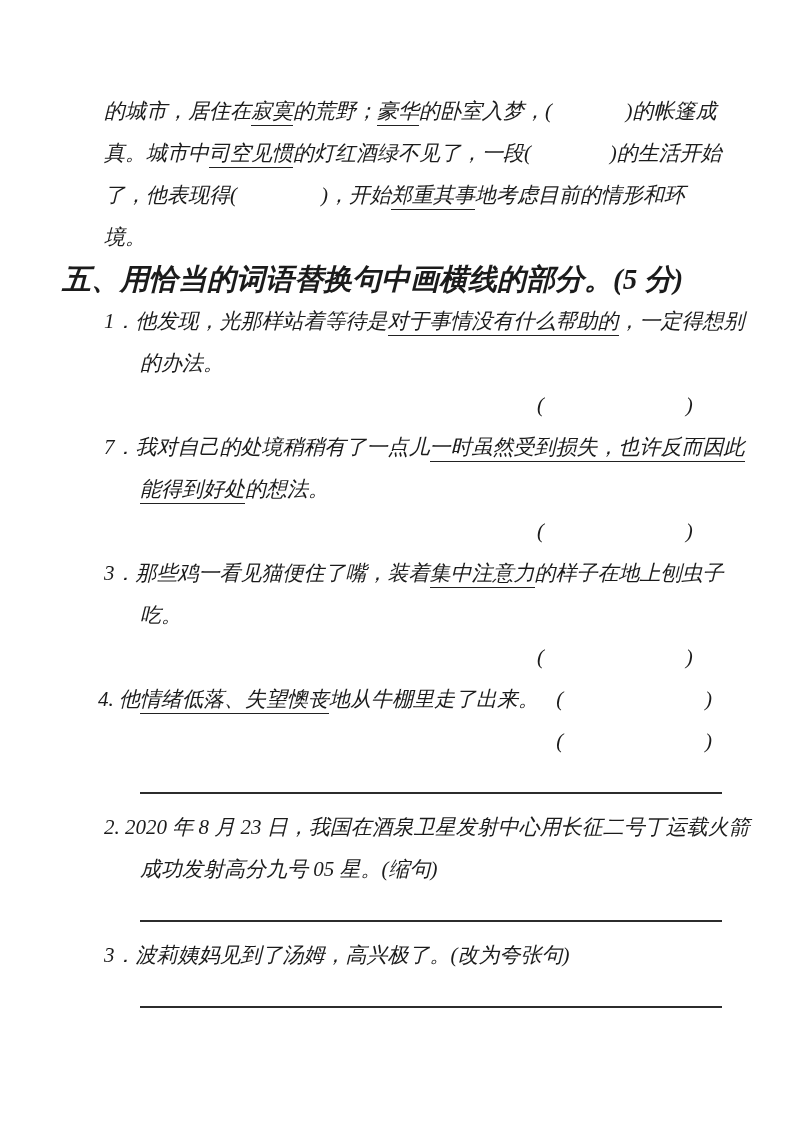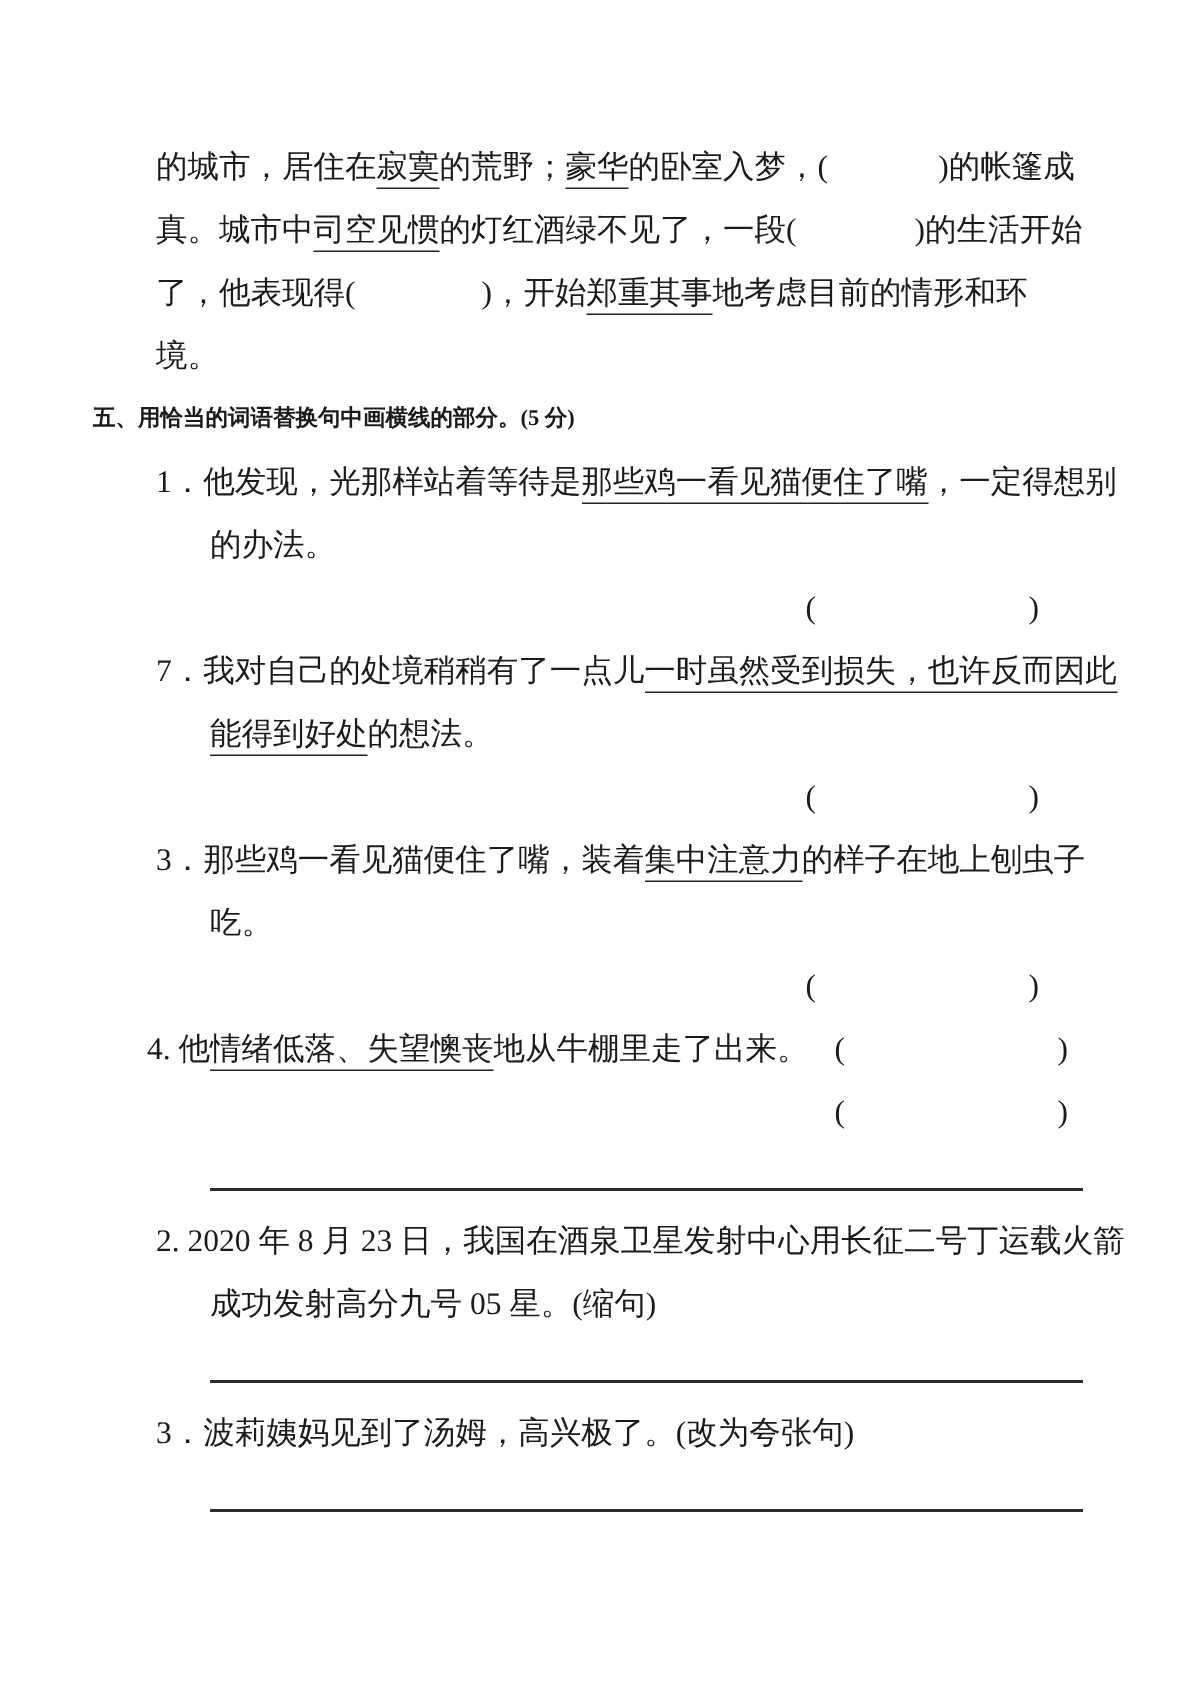--- a/index.html
+++ b/index.html
@@ -6,34 +6,35 @@
   body{
     font-family:"Liberation Serif","DejaVu Serif",serif;
     color:#1b1b1b;
     -webkit-font-smoothing:antialiased;
   }
   .page{
     position:relative;
     width:793px;height:1122px;
     background:#ffffff;
     overflow:hidden;
+    font-style:italic;
   }
   .content{
     position:absolute;top:90px;left:0;width:793px;
     font-size:21px;line-height:42px;
   }
   p,h2{margin:0;padding:0;font-weight:normal;font-size:21px;}
   .para{
     margin-left:104px;width:620px;
     white-space:pre-wrap;
   }
   .sec-title{
     margin-left:62px;
     font-weight:bold;
-    font-size:15px;
+    font-size:29px;
   }
   .item{
     margin-left:104px;width:624px;
     padding-left:36px;text-indent:-36px;
     white-space:pre-wrap;
   }
   .paren-line{
     margin-left:537px;
     white-space:pre;
   }
@@ -64,21 +65,21 @@
 </head>
 <body>
 
 <div class="page">
   <div class="content">
 
     <p class="para"><span>的城市，居住在</span><span class="u">寂寞</span><span>的荒野；</span><span class="u">豪华</span><span>的卧室入梦，(              )的帐篷成真。城市中</span><span class="u">司空见惯</span><span>的灯红酒绿不见了，一段(               )的生活开始了，他表现得(                )，开始</span><span class="u">郑重其事</span><span>地考虑目前的情形和环境。</span></p>
 
     <h2 class="sec-title">五、用恰当的词语替换句中画横线的部分。(5 分)</h2>
 
-    <p class="item"><span>1．他发现，光那样站着等待是</span><span class="u">那些鸡一看见猫便住了嘴</span><span>，一定得想别的办法。</span></p>
+    <p class="item"><span>1．他发现，光那样站着等待是</span><span class="u">对于事情没有什么帮助的</span><span>，一定得想别的办法。</span></p>
     <div class="paren-line">(                           )</div>
 
     <p class="item"><span>7．我对自己的处境稍稍有了一点儿</span><span class="u">一时虽然受到损失，也许反而因此能得到好处</span><span>的想法。</span></p>
     <div class="paren-line">(                           )</div>
 
     <p class="item"><span>3．那些鸡一看见猫便住了嘴，装着</span><span class="u">集中注意力</span><span>的样子在地上刨虫子吃。</span></p>
     <div class="paren-line">(                           )</div>
 
     <div class="item-row">
       <span class="sentence"><span>4. 他</span><span class="u">情绪低落、失望懊丧</span><span>地从牛棚里走了出来。</span></span>

